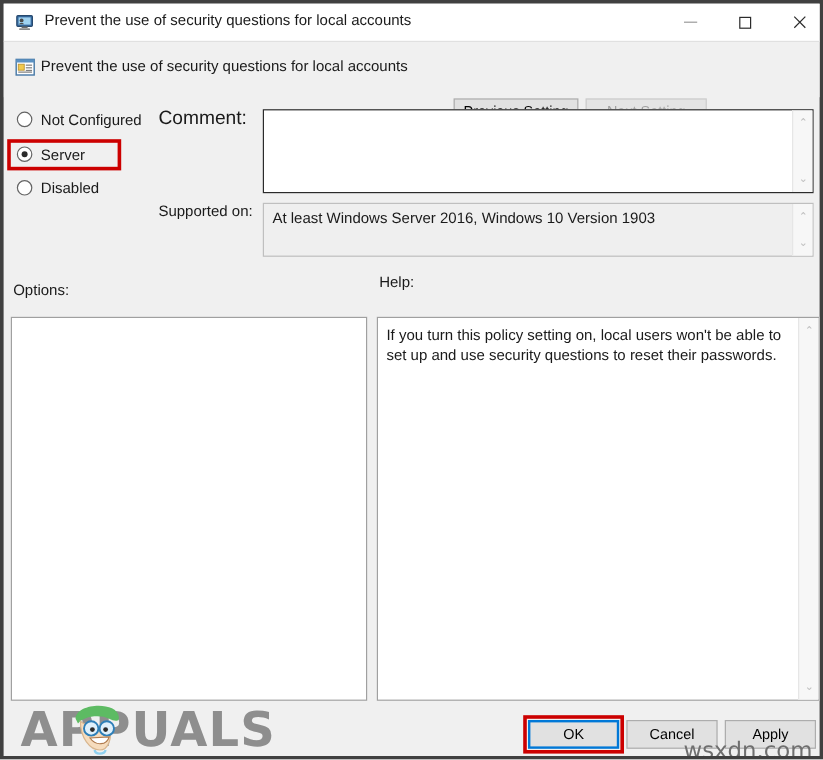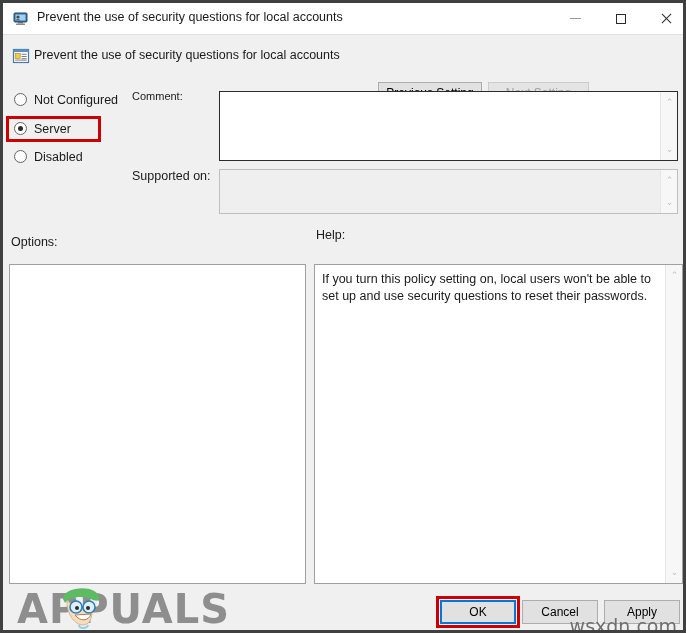--- a/index.html
+++ b/index.html
@@ -164,21 +164,21 @@
     width: 95px; height: 26px;
     border: 3px solid #cc0000;
     box-sizing: border-box;
     pointer-events: none;
   }
 
   
   #label-comment {
     position: absolute;
     left: 129px; top: 87px;
-    font-size: 11px;
+    font-size: 16px;
     color: #1a1a1a;
   }
   #comment-box {
     position: absolute;
     left: 216px; top: 88px;
     width: 459px; height: 70px;
     background: #ffffff;
     border: 1px solid #2b2b2b;
     box-sizing: border-box;
   }
@@ -393,20 +393,21 @@
   <span id="label-comment">Comment:</span>
   <div id="comment-box">
     <div class="vscroll">
       <span class="arrow up">⌃</span>
       <span class="arrow down">⌄</span>
     </div>
   </div>
 
   <span id="label-supported">Supported on:</span>
   <div id="supported-box">
+    <span id="supported-text">At least Windows Server 2016, Windows 10 Version 1903</span>
     <div class="vscroll">
       <span class="arrow up">⌃</span>
       <span class="arrow down">⌄</span>
     </div>
   </div>
 
   <span id="label-options">Options:</span>
   <span id="label-help">Help:</span>
 
   <div id="options-panel"></div>

